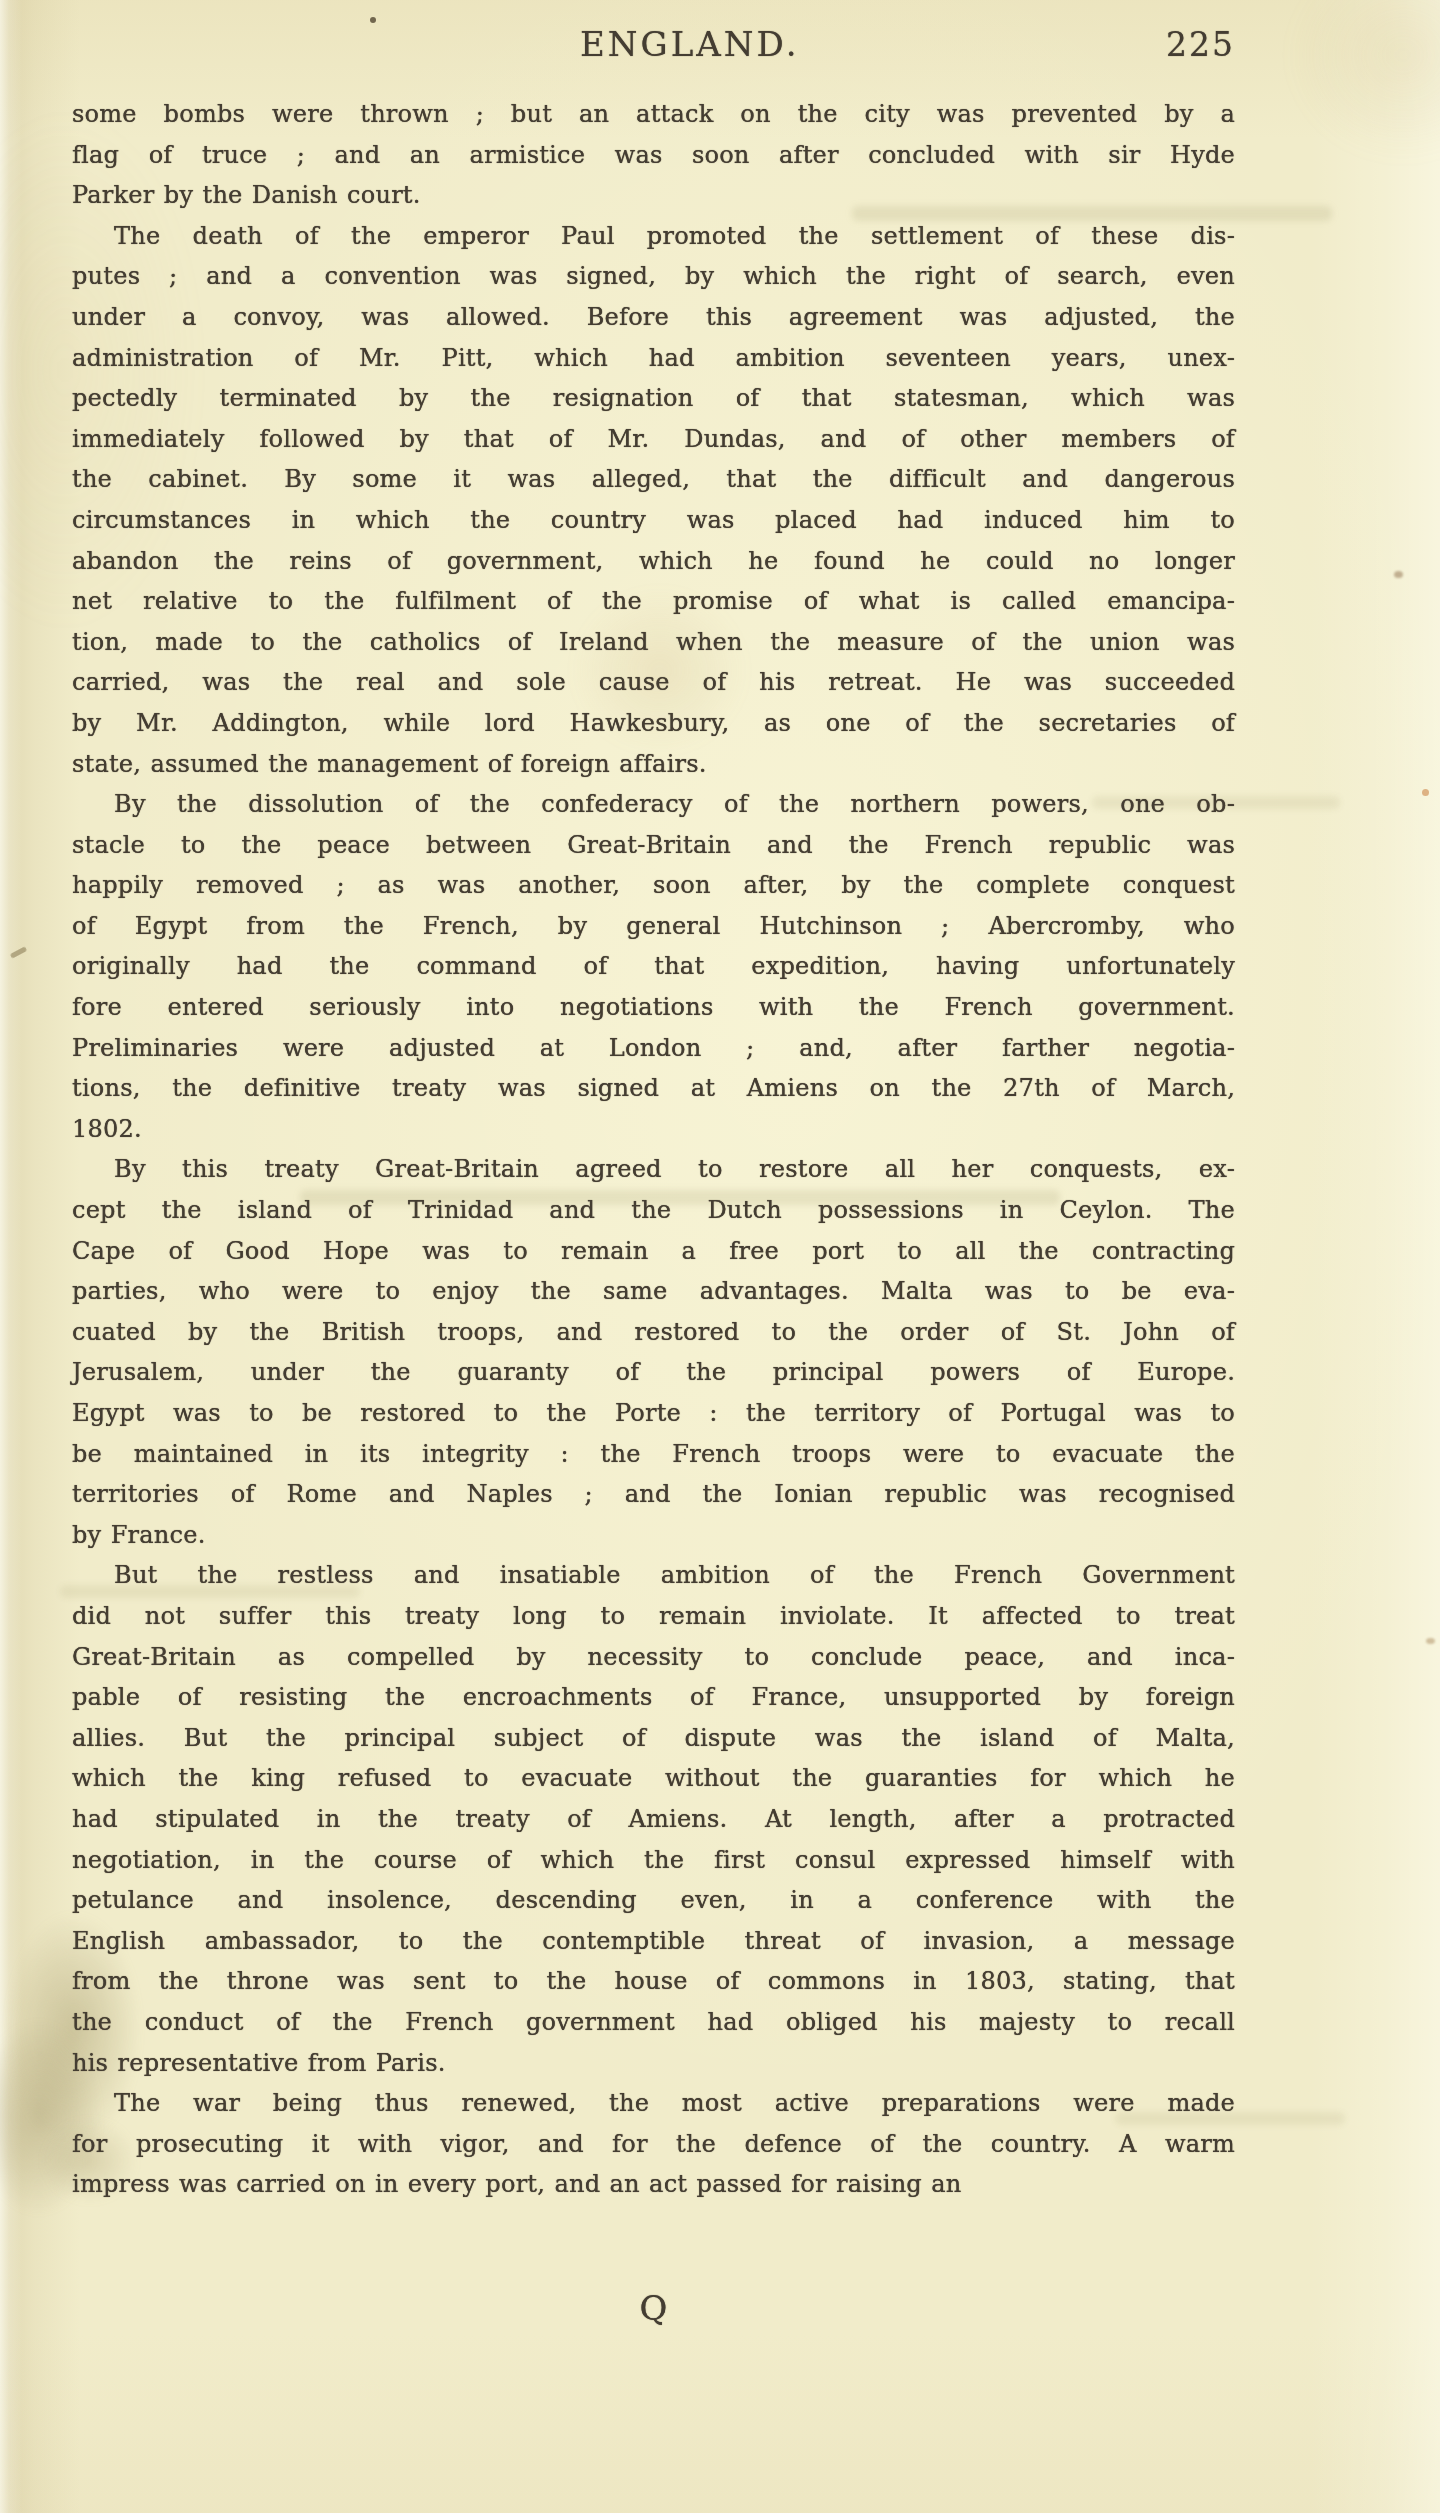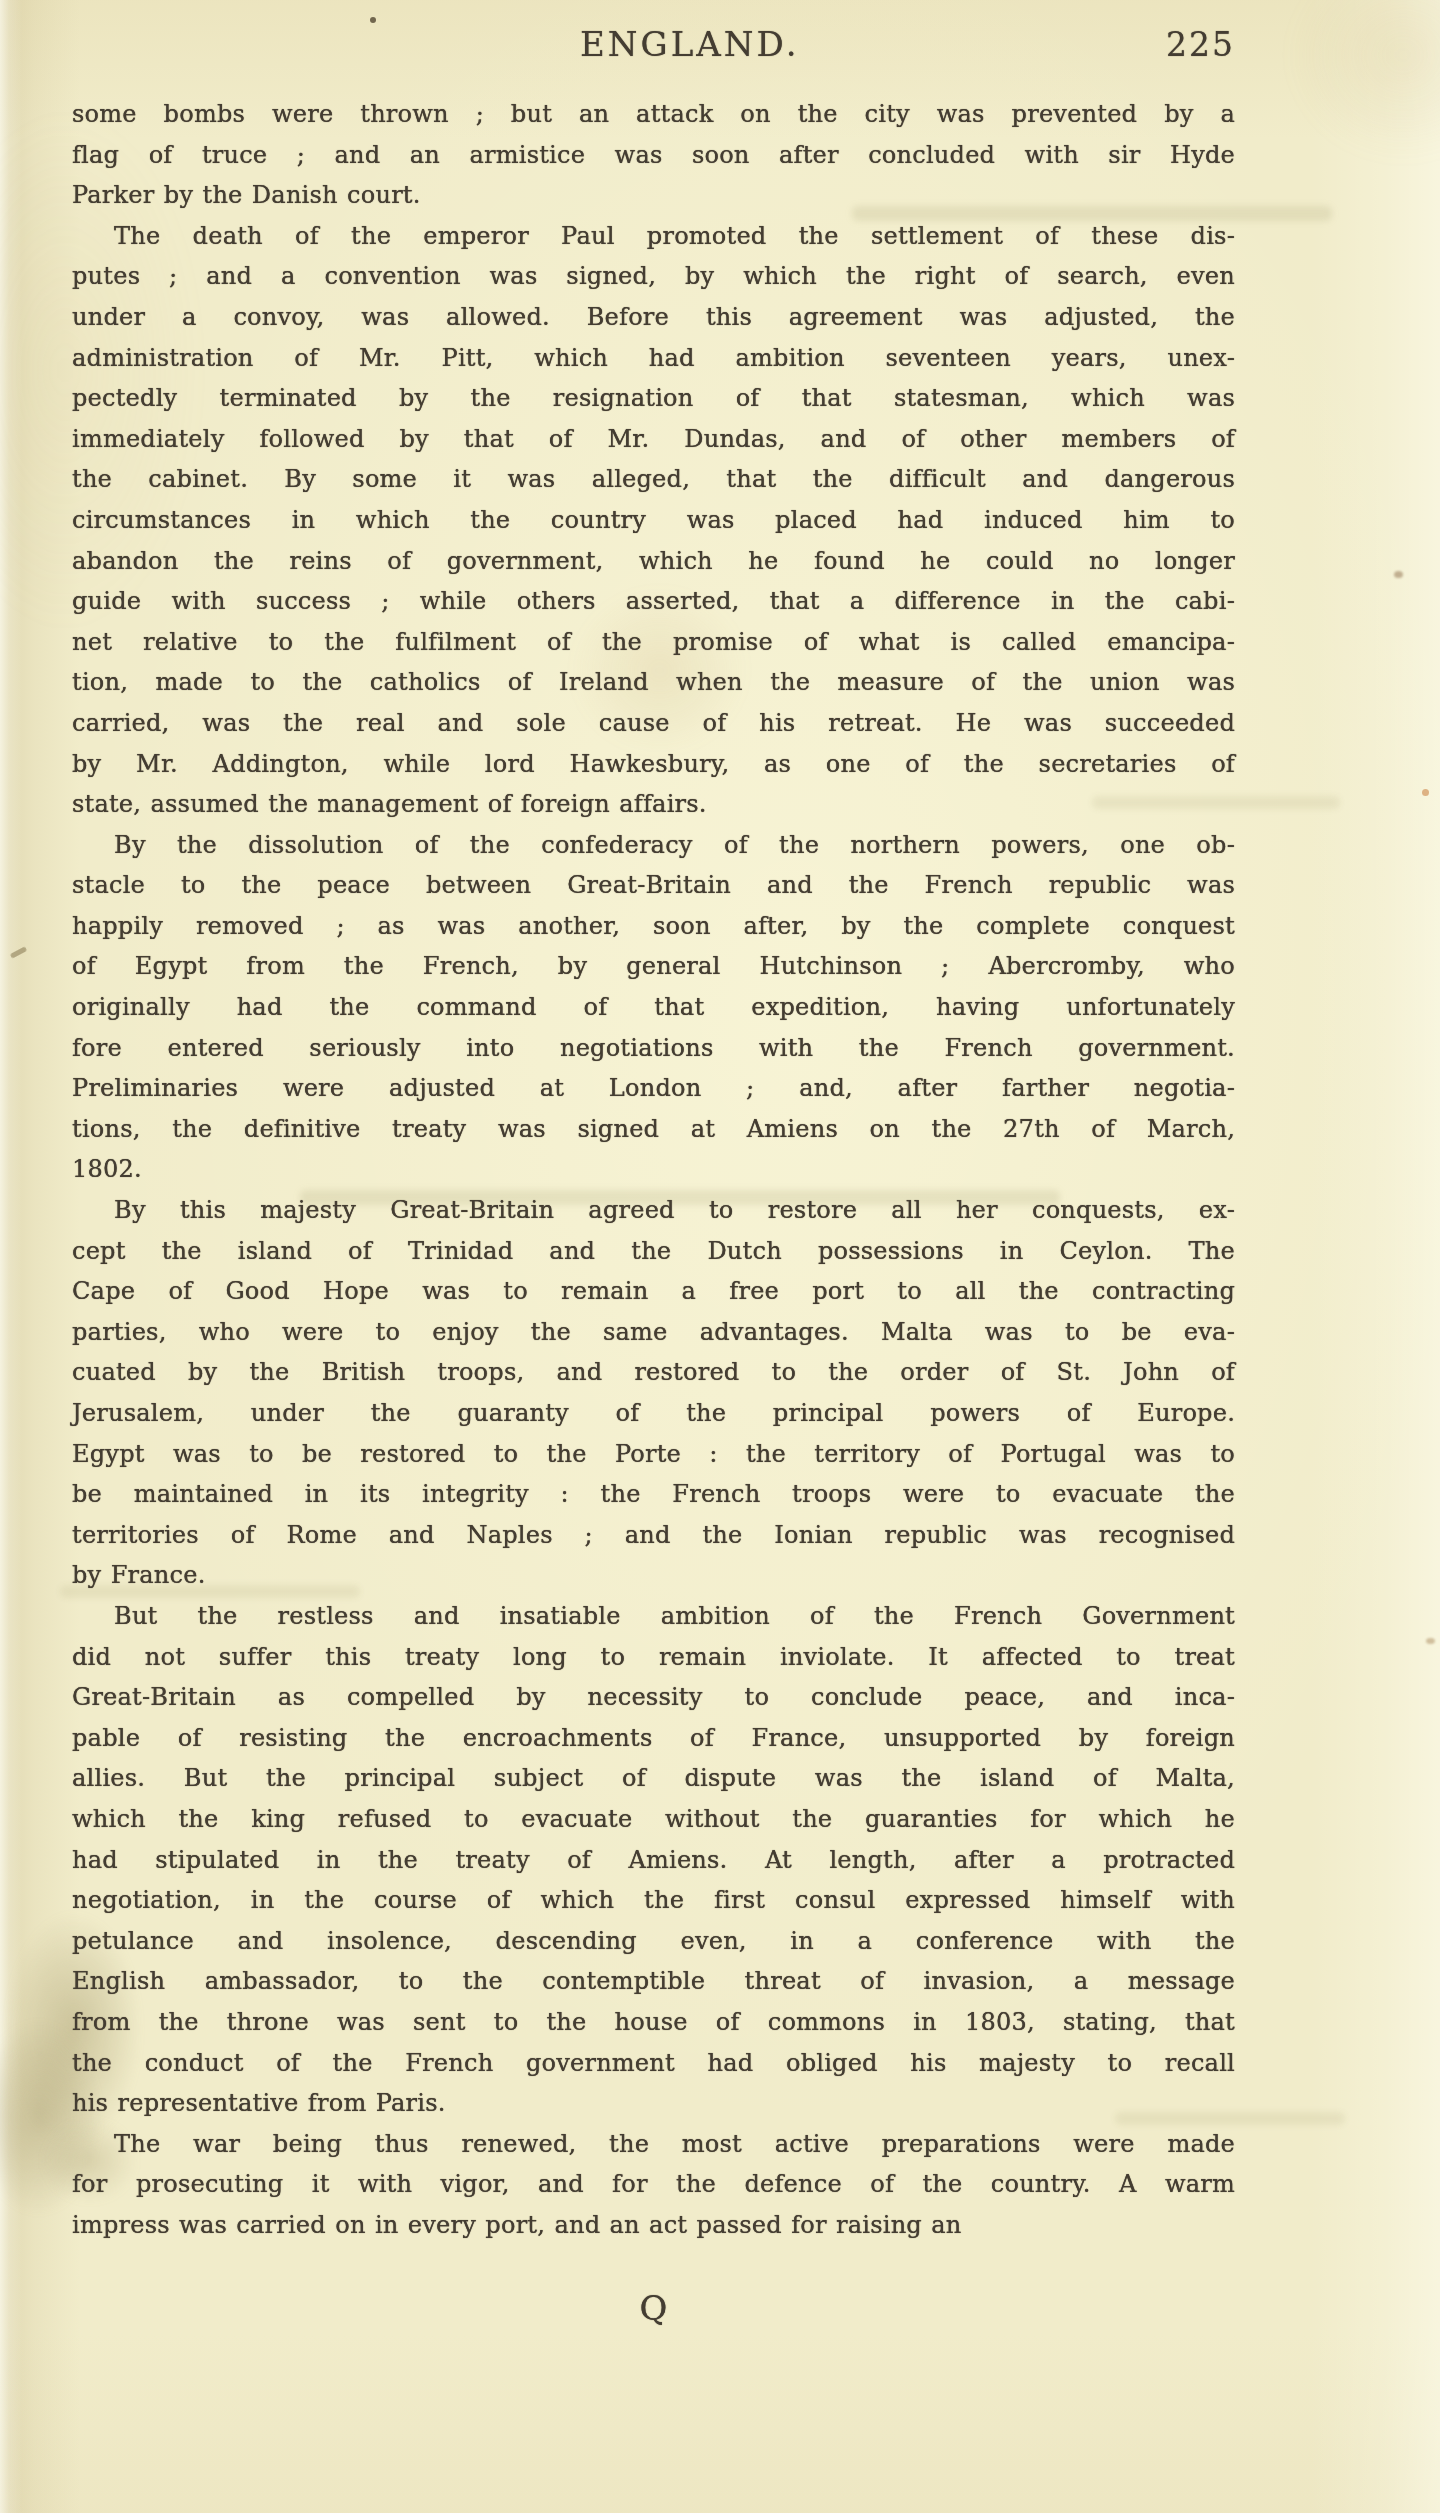--- a/index.html
+++ b/index.html
@@ -163,40 +163,39 @@
       <div class="para indent">
         <div class="line">The death of the emperor Paul promoted the settlement of these dis-</div>
         <div class="line">putes ; and a convention was signed, by which the right of search, even</div>
         <div class="line">under a convoy, was allowed.  Before this agreement was adjusted, the</div>
         <div class="line">administration of Mr. Pitt, which had ambition seventeen years, unex-</div>
         <div class="line">pectedly terminated by the resignation of that statesman, which was</div>
         <div class="line">immediately followed by that of Mr. Dundas, and of other members of</div>
         <div class="line">the cabinet.  By some it was alleged, that the difficult and dangerous</div>
         <div class="line">circumstances in which the country was placed had induced him to</div>
         <div class="line">abandon the reins of government, which he found he could no longer</div>
-        <div class="line">guide with success ; while others asserted, that a difference in the cabi-</div>
         <div class="line">net relative to the fulfilment of the promise of what is called emancipa-</div>
         <div class="line">tion, made to the catholics of Ireland when the measure of the union was</div>
         <div class="line">carried, was the real and sole cause of his retreat.  He was succeeded</div>
         <div class="line">by Mr. Addington, while lord Hawkesbury, as one of the secretaries of</div>
         <div class="line last">state, assumed the management of foreign affairs.</div>
       </div>
       <div class="para indent">
         <div class="line">By the dissolution of the confederacy of the northern powers, one ob-</div>
         <div class="line">stacle to the peace between Great-Britain and the French republic was</div>
         <div class="line">happily removed ; as was another, soon after, by the complete conquest</div>
         <div class="line">of Egypt from the French, by general Hutchinson ; Abercromby, who</div>
         <div class="line">originally had the command of that expedition, having unfortunately</div>
         <div class="line">fore entered seriously into negotiations with the French government.</div>
         <div class="line">Preliminaries were adjusted at London ; and, after farther negotia-</div>
         <div class="line">tions, the definitive treaty was signed at Amiens on the 27th of March,</div>
         <div class="line last">1802.</div>
       </div>
       <div class="para indent">
-        <div class="line">By this majesty Great-Britain agreed to restore all her conquests, ex-</div>
+        <div class="line">By this treaty Great-Britain agreed to restore all her conquests, ex-</div>
         <div class="line">cept the island of Trinidad and the Dutch possessions in Ceylon.  The</div>
         <div class="line">Cape of Good Hope was to remain a free port to all the contracting</div>
         <div class="line">parties, who were to enjoy the same advantages.  Malta was to be eva-</div>
         <div class="line">cuated by the British troops, and restored to the order of St. John of</div>
         <div class="line">Jerusalem, under the guaranty of the principal powers of Europe.</div>
         <div class="line">Egypt was to be restored to the Porte : the territory of Portugal was to</div>
         <div class="line">be maintained in its integrity : the French troops were to evacuate the</div>
         <div class="line">territories of Rome and Naples ; and the Ionian republic was recognised</div>
         <div class="line last">by France.</div>
       </div>

